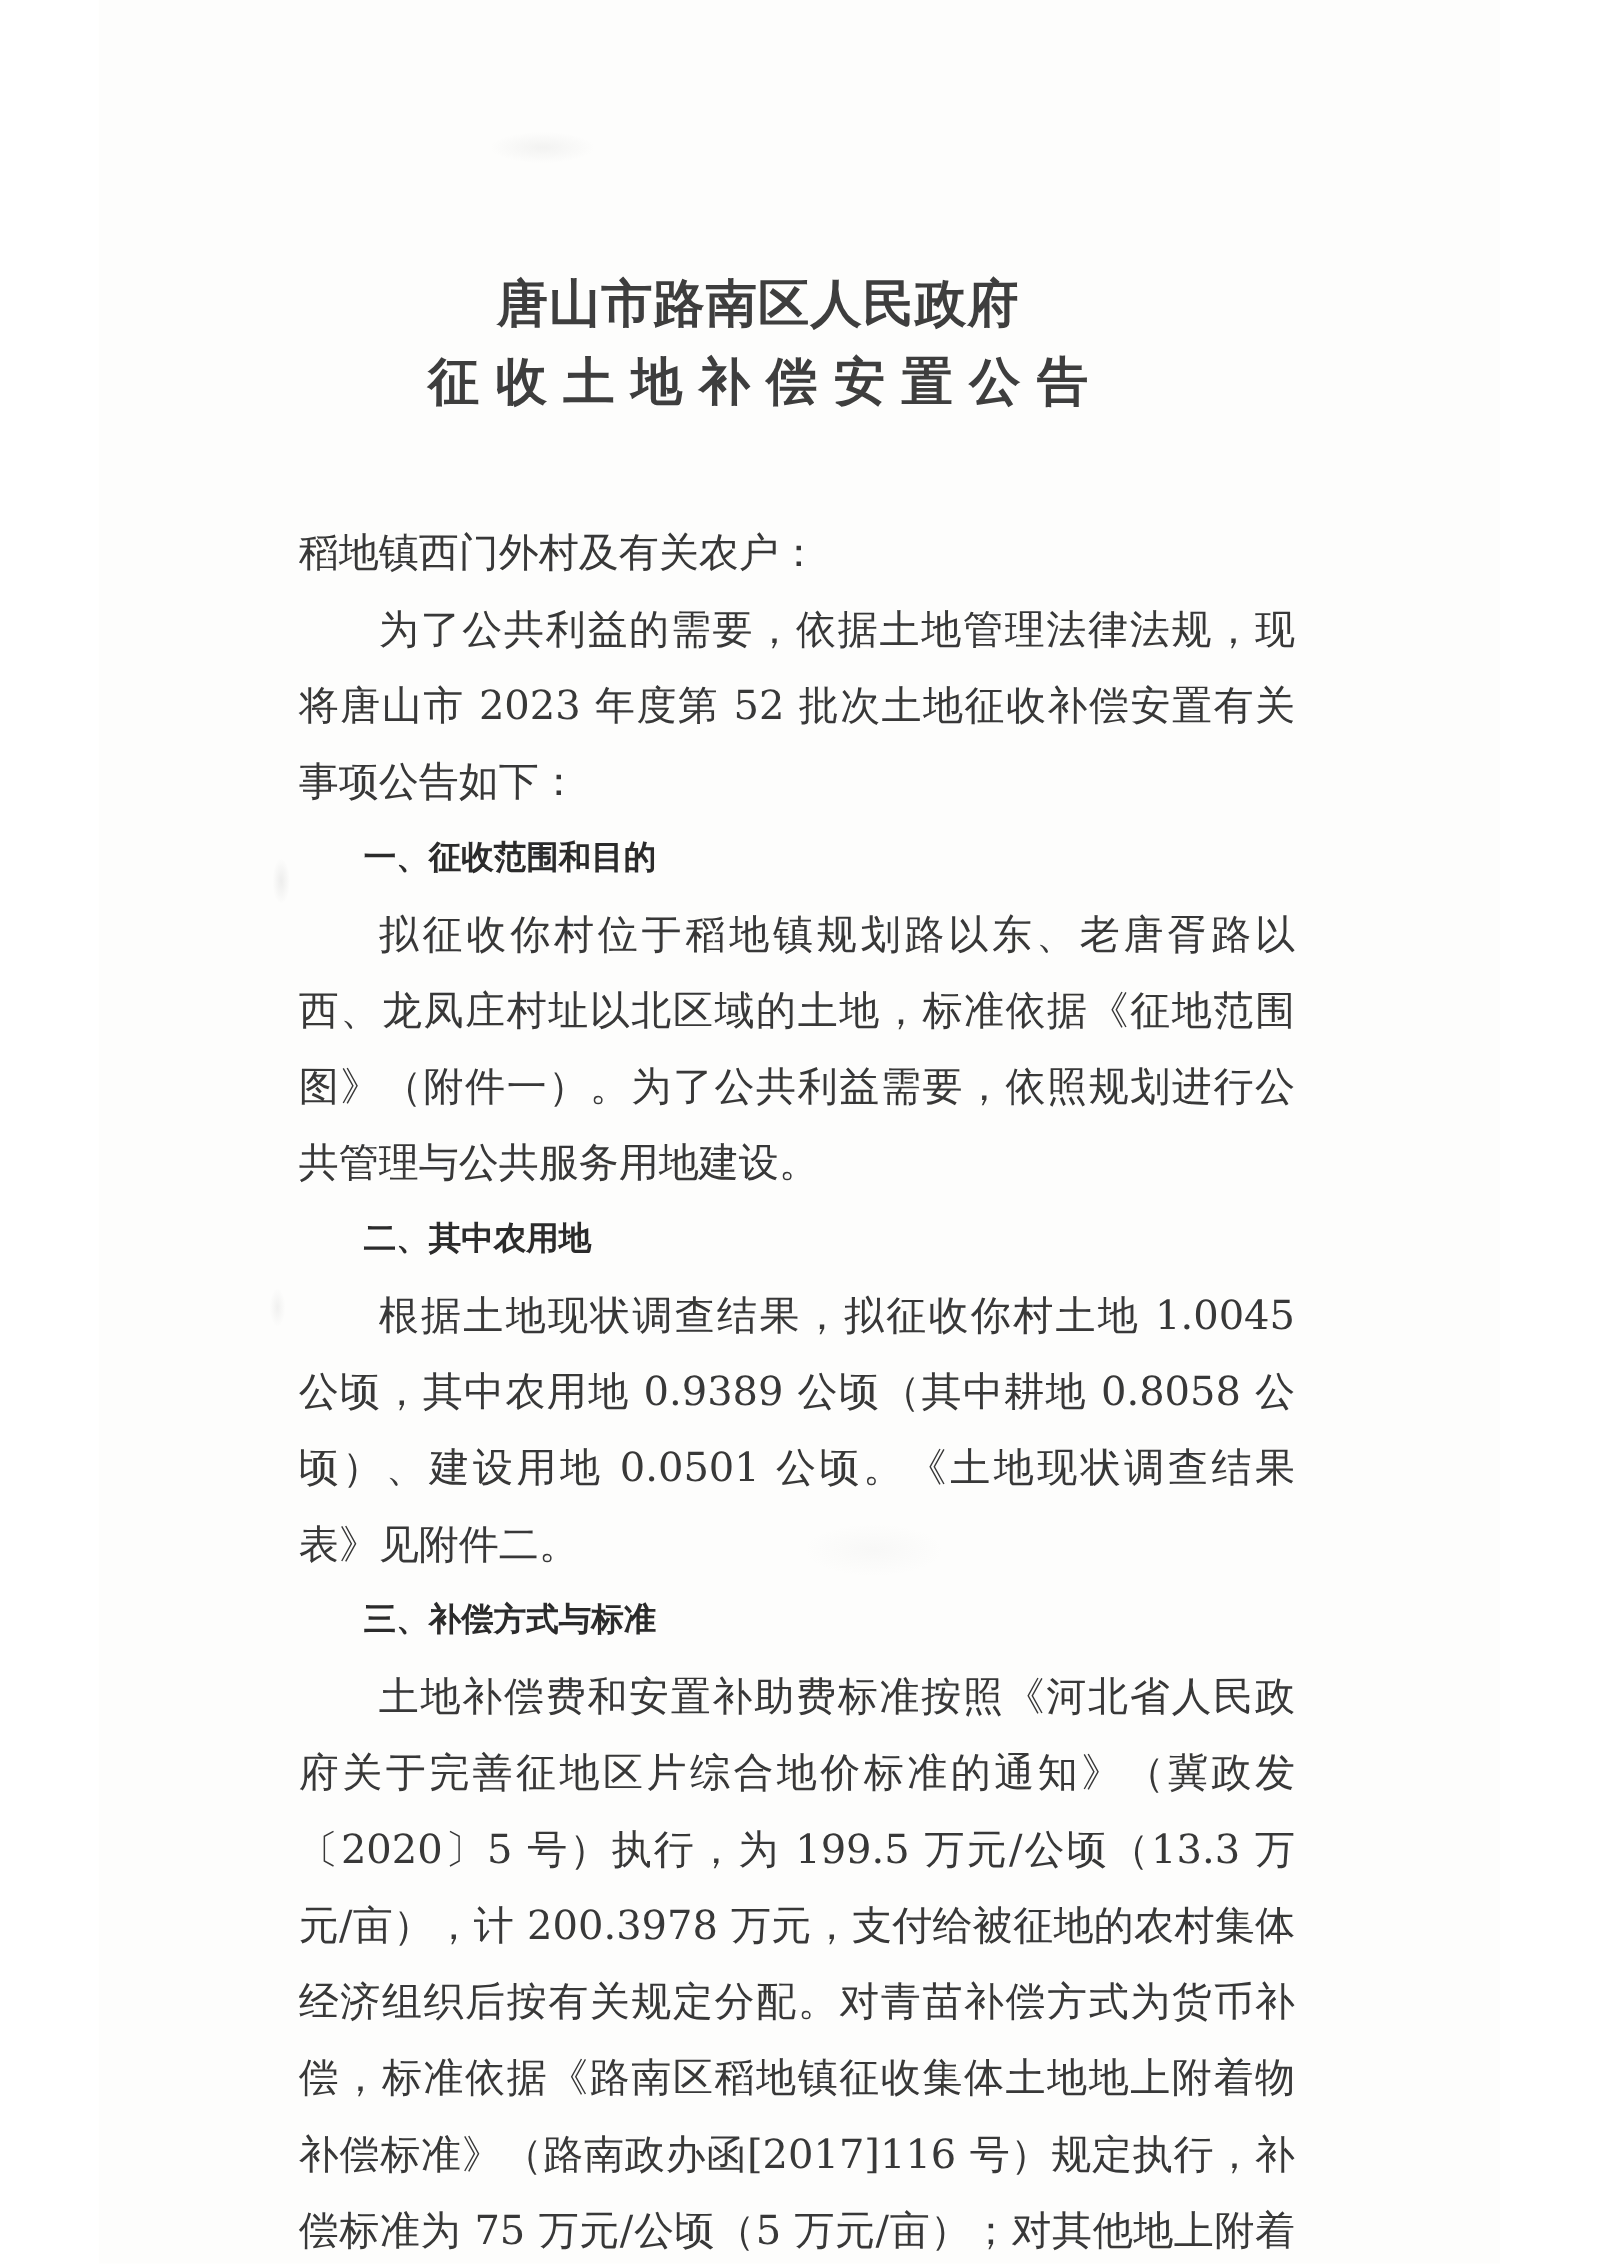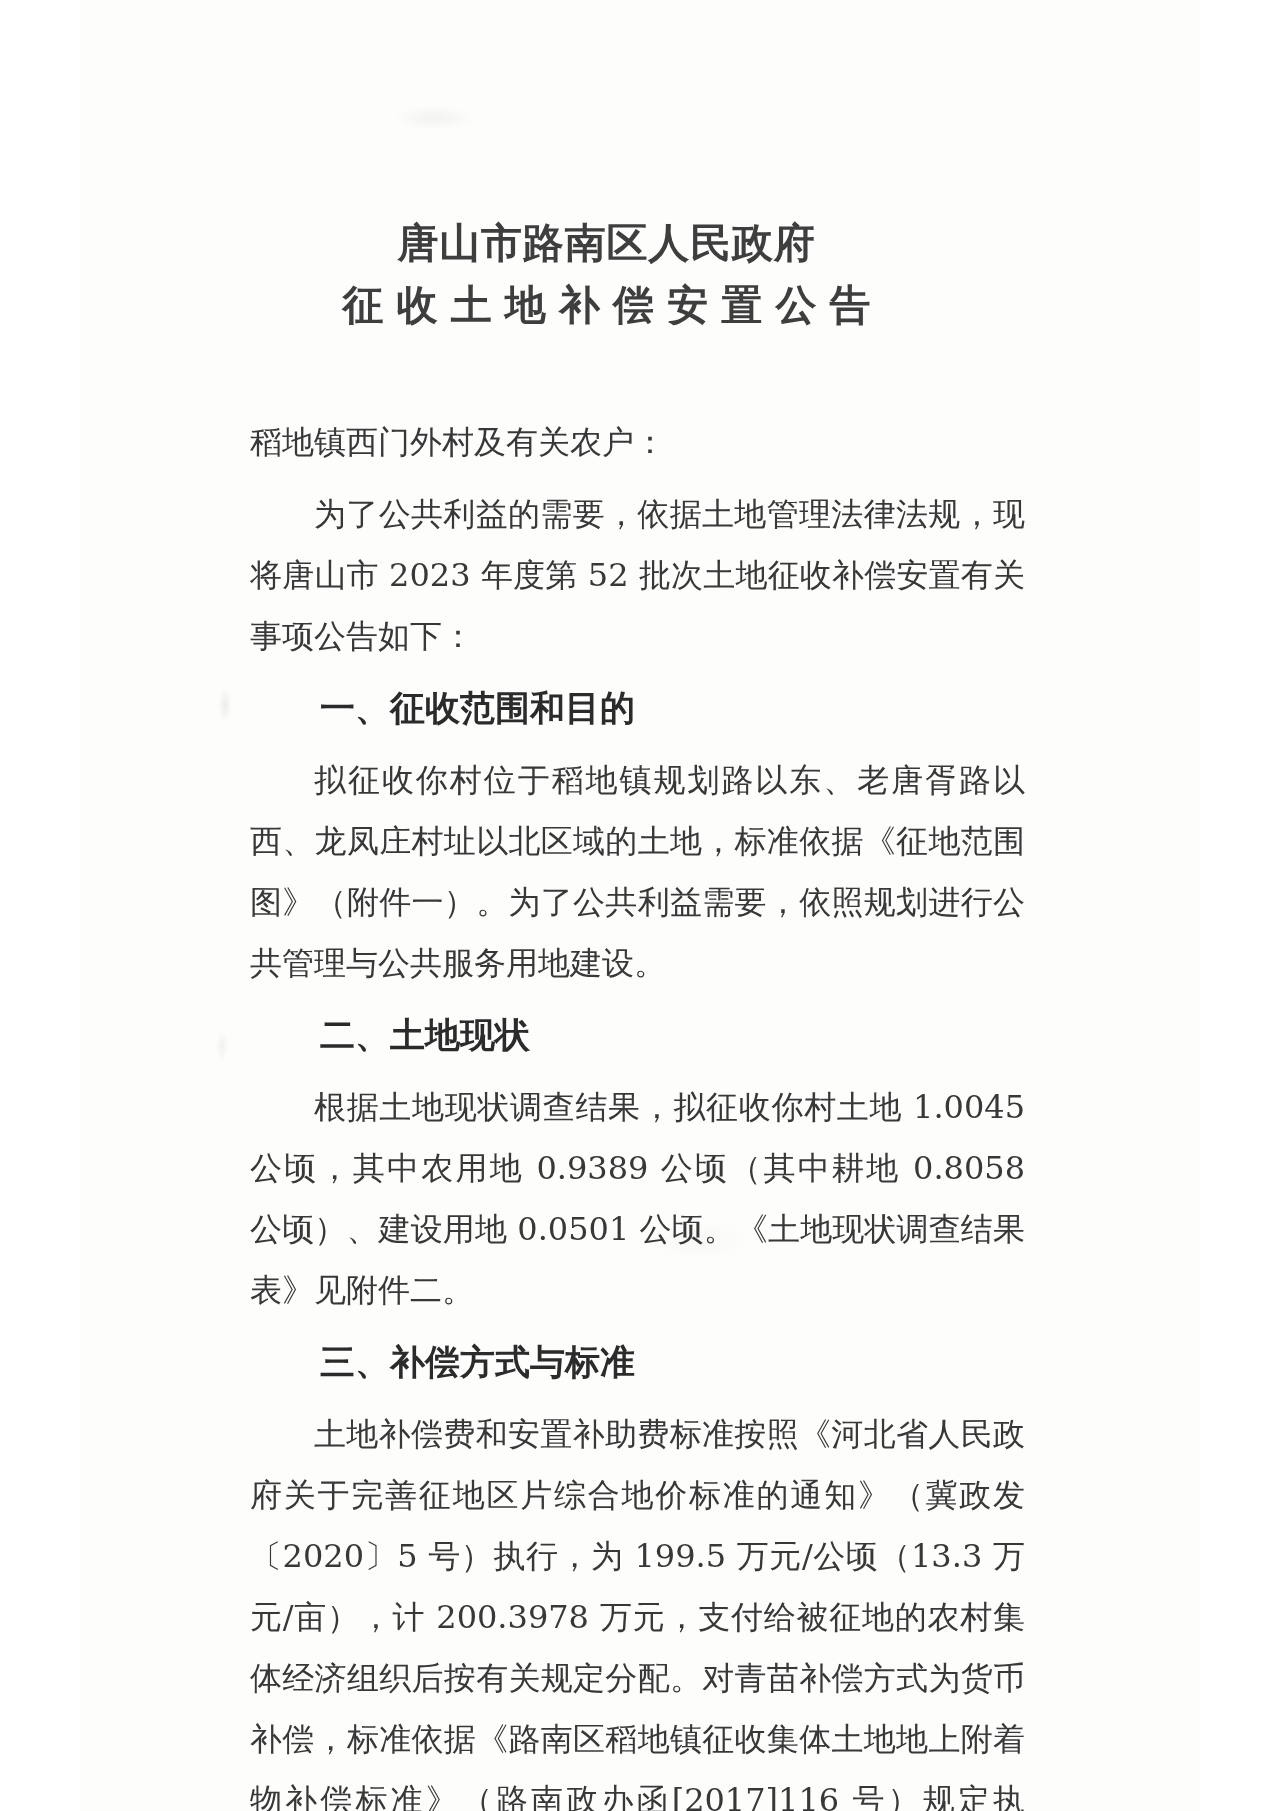--- a/index.html
+++ b/index.html
@@ -44,27 +44,27 @@
     letter-spacing: 0.32em;
     margin-right: -0.32em;
   }
   .doc-body {
     margin: 76px 164px 0 160px;
     font-size: 32px;
     line-height: 61px;
     text-align: justify;
     color: #383838;
   }
-  .doc-body p { margin: 11px; }
+  .doc-body p { margin: 0; }
   .salutation { text-indent: 0; }
   .para { text-indent: 2em; }
   .heading {
     margin: 0;
     font-family: "DejaVu Sans", sans-serif;
-    font-size: 35px;
+    font-size: 26px;
     font-weight: 700;
     line-height: 61px;
     color: #2b2b2b;
     text-indent: 2em;
   }
 </style>
 </head>
 <body>
 
 <div class="page">
@@ -75,20 +75,20 @@
   </div>
 
   <div class="doc-body">
     <p class="salutation">稻地镇西门外村及有关农户：</p>
 
     <p class="para">为了公共利益的需要，依据土地管理法律法规，现将唐山市 2023 年度第 52 批次土地征收补偿安置有关事项公告如下：</p>
 
     <p class="heading">一、征收范围和目的</p>
     <p class="para">拟征收你村位于稻地镇规划路以东、老唐胥路以西、龙凤庄村址以北区域的土地，标准依据《征地范围图》（附件一）。为了公共利益需要，依照规划进行公共管理与公共服务用地建设。</p>
 
-    <p class="heading">二、土地现状</p>
+    <p class="heading">二、其中农用地</p>
     <p class="para">根据土地现状调查结果，拟征收你村土地 1.0045 公顷，其中农用地 0.9389 公顷（其中耕地 0.8058 公顷）、建设用地 0.0501 公顷。《土地现状调查结果表》见附件二。</p>
 
     <p class="heading">三、补偿方式与标准</p>
     <p class="para">土地补偿费和安置补助费标准按照《河北省人民政府关于完善征地区片综合地价标准的通知》（冀政发〔2020〕5 号）执行，为 199.5 万元/公顷（13.3 万元/亩），计 200.3978 万元，支付给被征地的农村集体经济组织后按有关规定分配。对青苗补偿方式为货币补偿，标准依据《路南区稻地镇征收集体土地地上附着物补偿标准》（路南政办函[2017]116 号）规定执行，补偿标准为 75 万元/公顷（5 万元/亩）；对其他地上附着物补偿方式为</p>
   </div>
 
 </div>
 
 </body></html>

